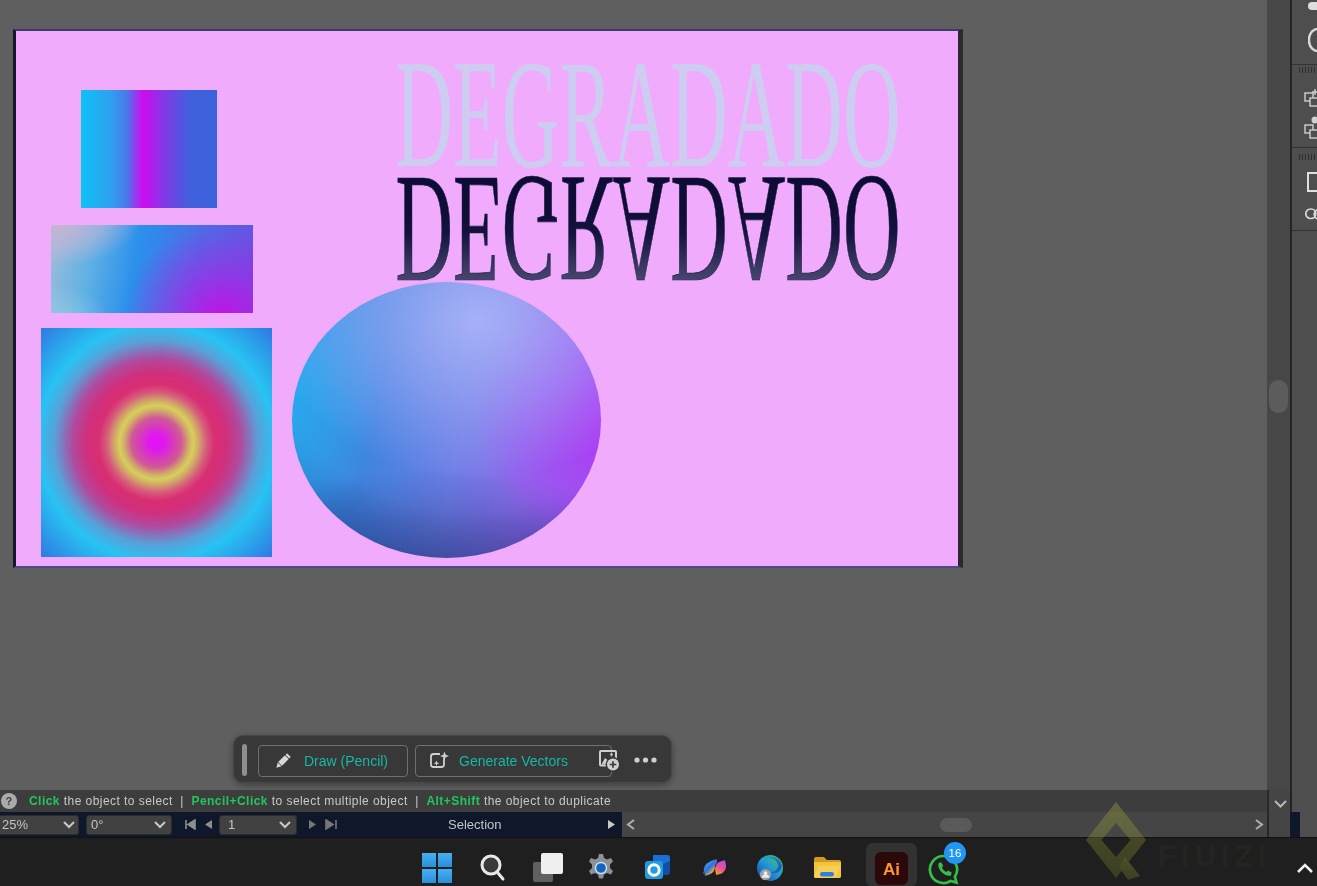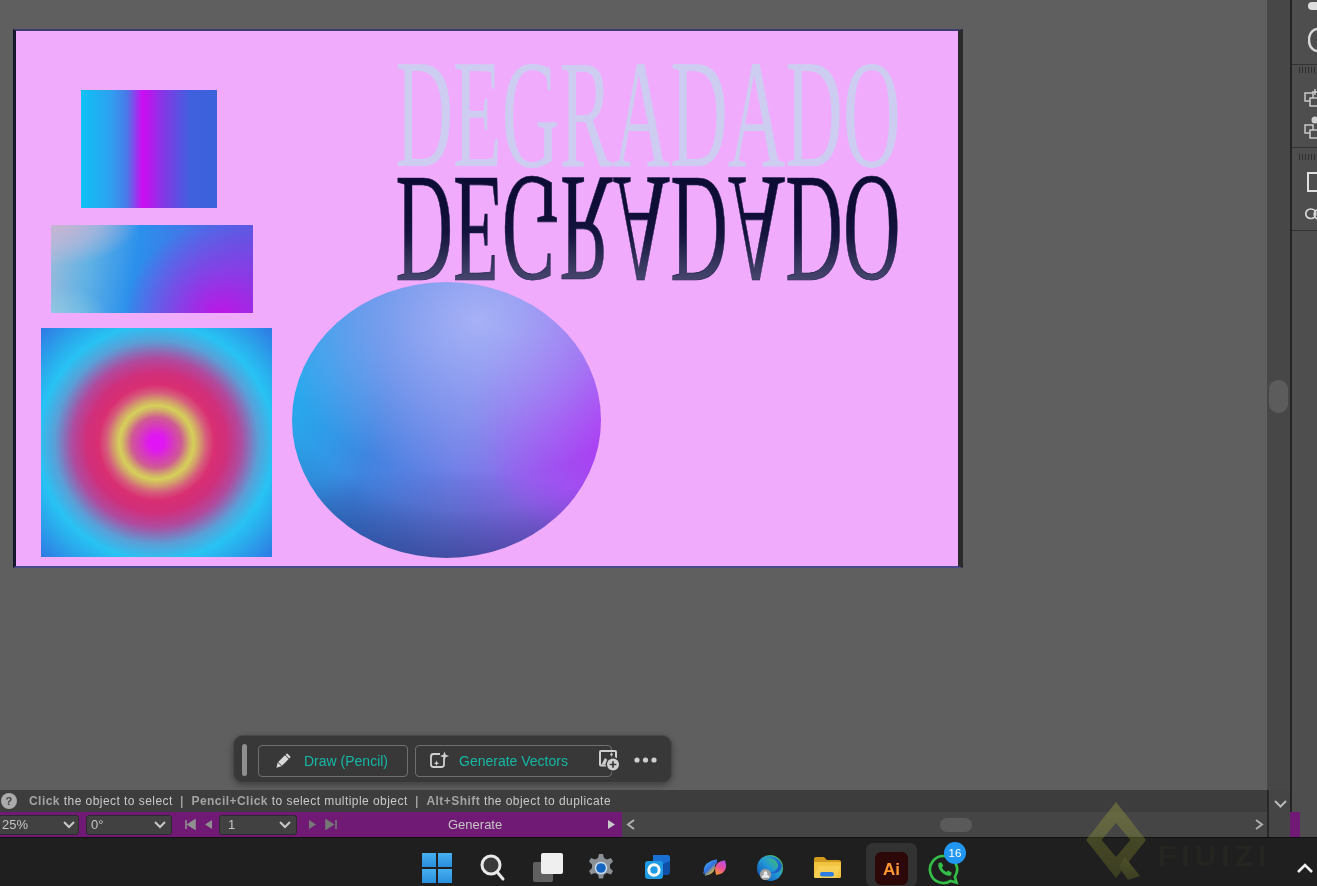--- a/index.html
+++ b/index.html
@@ -52,24 +52,24 @@
     background:#383838; border:1px solid #484848; box-shadow:0 2px 6px rgba(0,0,0,0.35); }
   #grip { left:8px; top:8px; width:5px; height:32px; border-radius:3px; background:#8f8f8f; }
   .tbtn { position:absolute; top:9px; height:32px; border:1px solid #6f6f6f; border-radius:4px;
     color:#14b8a6; font-size:14px; display:flex; align-items:center; }
   #btn1 { left:24px; width:150px; }
   #btn2 { left:181px; width:197px; }
 
   
   #hintbar { left:0; top:790px; width:1267px; height:22px; background:#3d3d3d;
     color:#c9c9c9; font-size:12px; line-height:22px; letter-spacing:0.45px; }
-  #hintbar b { color:#a3a3a3; }
-
-  
-  #ctlbar { left:0; top:812px; width:1300px; height:25px; background:#701a75;
+  #hintbar b { color:#22c55e; }
+
+  
+  #ctlbar { left:0; top:812px; width:1300px; height:25px; background:#0f172a;
     color:#c5c5c5; font-size:13px; }
   .cell { position:absolute; top:3px; height:20px; background:#414141;
     border:1px solid #2c2c2c; border-radius:3px; }
   #htrack { left:622px; top:0; width:645px; height:25px; background:#454545; }
   #hthumb { left:318px; top:6px; width:32px; height:14px; border-radius:7px; background:#5a5a5a; position:absolute; }
 
   
   #taskbar { left:0; top:837px; width:1317px; height:49px; background:#1f1f1f;
     border-top:1px solid #111; }
   .ticon { position:absolute; top:15px; width:30px; height:30px; }
@@ -204,21 +204,21 @@
     </svg>
   <svg class="abs" style="left:203px;top:7px" width="10" height="11">
       <path d="M9 1 L2 5.5 L9 10 Z" fill="#8f8f8f"></path>
     </svg>
   <svg class="abs" style="left:308px;top:7px" width="10" height="11">
       <path d="M1 1 L8 5.5 L1 10 Z" fill="#777"></path>
     </svg>
   <svg class="abs" style="left:325px;top:7px" width="13" height="11">
       <path d="M1 1 L8 5.5 L1 10 Z M11 1 v9" stroke="#777" stroke-width="1.6" fill="#777"></path>
     </svg>
-  <span class="abs" style="left:448px;top:5px">Generate</span>
+  <span class="abs" style="left:448px;top:5px">Selection</span>
   <svg class="abs" style="left:607px;top:7px" width="10" height="11">
       <path d="M1 1 L8 5.5 L1 10 Z" fill="#c8c8c8"></path>
     </svg>
   <div class="abs" id="htrack">
     <svg class="abs" style="left:4px;top:7px" width="10" height="11">
         <path d="M8 1 L2 5.5 L8 10" stroke="#b0b0b0" stroke-width="2" fill="none"></path>
       </svg>
     <div id="hthumb"></div>
     <svg class="abs" style="left:632px;top:7px" width="10" height="11">
         <path d="M2 1 L8 5.5 L2 10" stroke="#b0b0b0" stroke-width="2" fill="none"></path>

